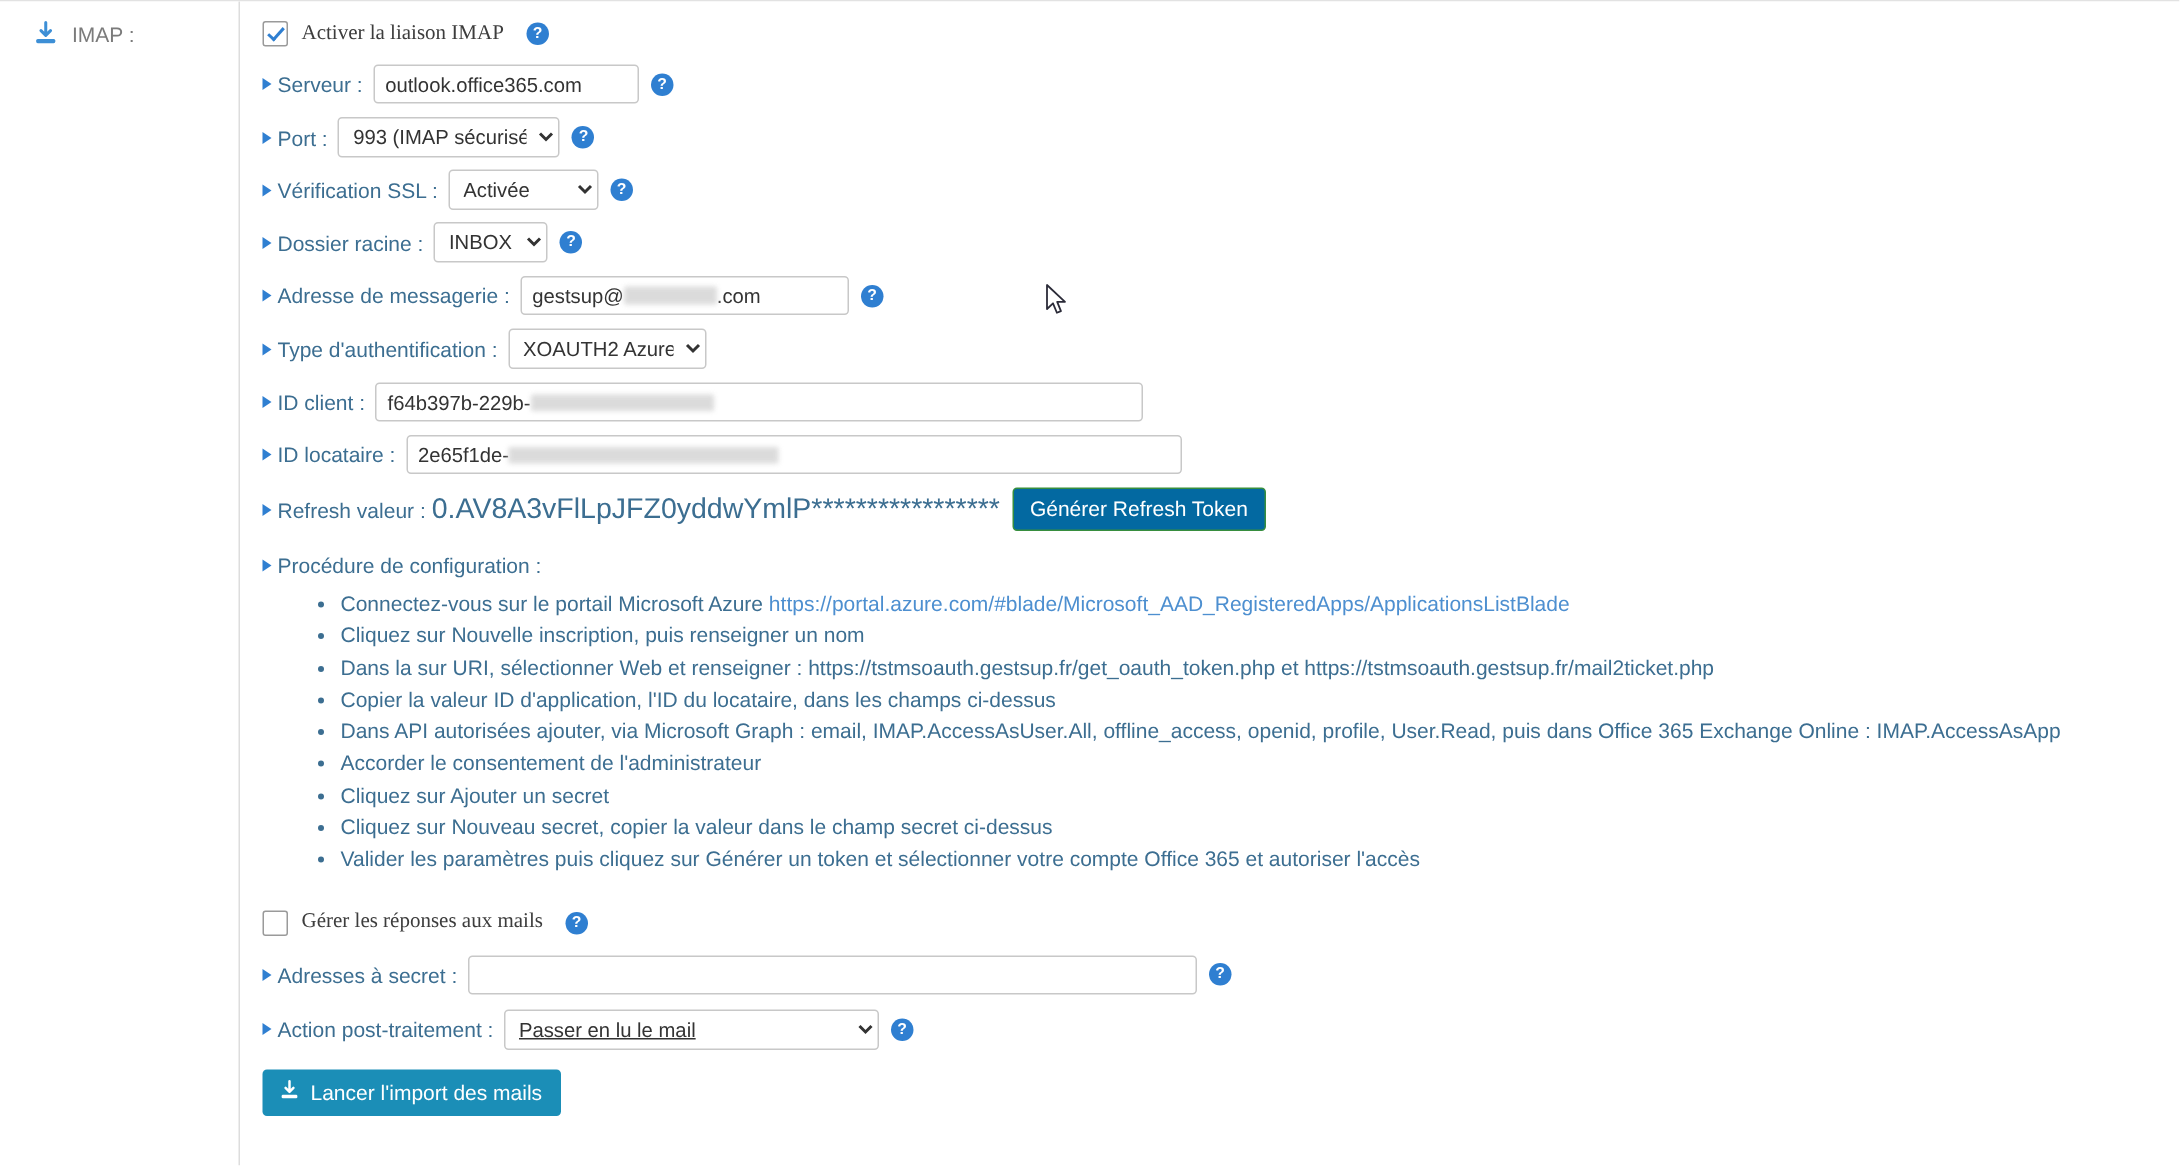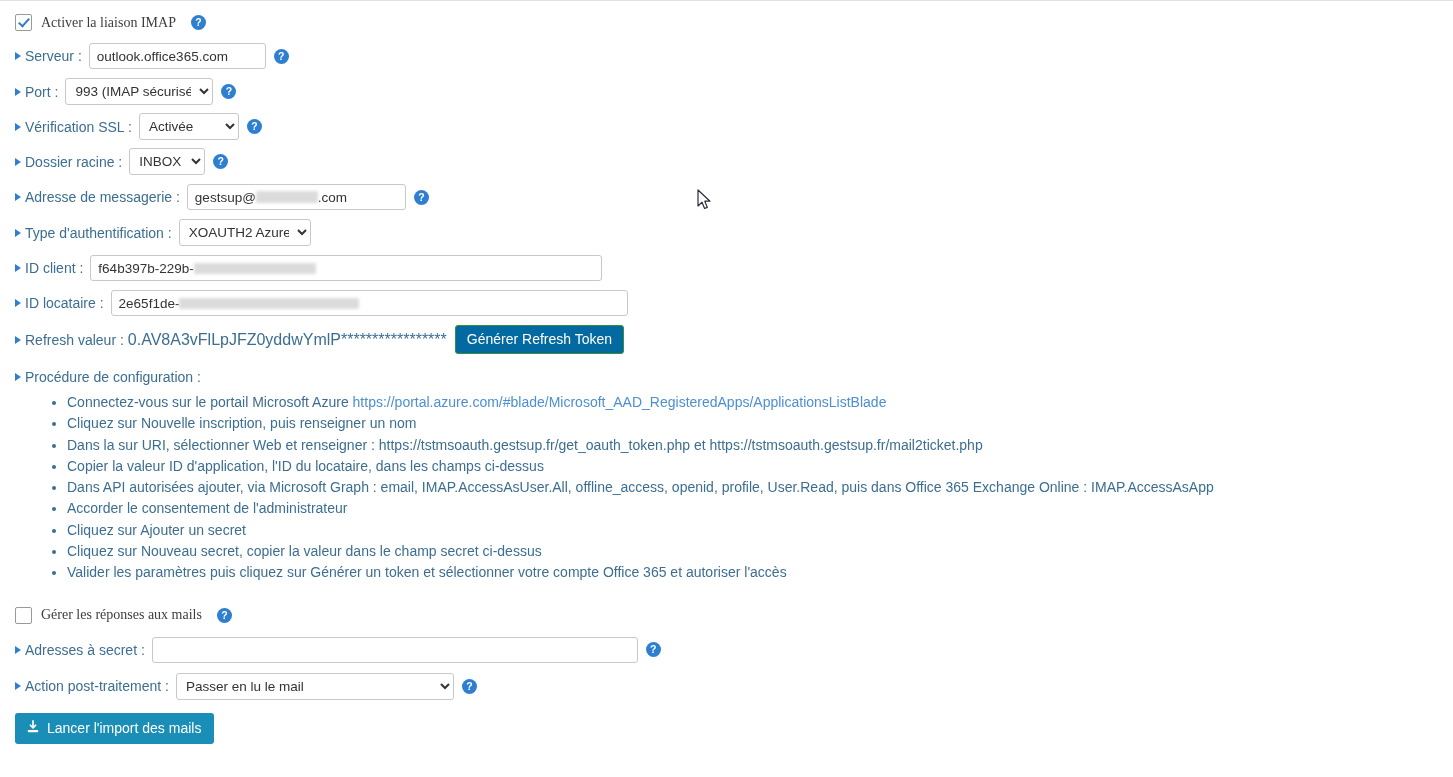--- a/index.html
+++ b/index.html
@@ -193,30 +193,41 @@
   }
   ul.steps li {
     color: #3c6e91;
     font-size: 14px;
     line-height: 21.3px;
     white-space: nowrap;
   }
   ul.steps li::marker { color: #3c6e91; }
   a.lnk { color: #4d8fd0; text-decoration: none; }
 
-  .mono-token { font-size: 16px; color: #3c6e91; }
+  .mono-token { font-size: 19px; color: #3c6e91; }
 
   
   .cursor { position: absolute; pointer-events: none; }
 </style>
 </head>
 <body>
 
 <div class="page">
 
+  <div class="label-col">
+    <div class="section-label">
+      <span class="dl-icon">
+        <svg width="17" height="17" viewBox="0 0 16 16">
+          <path d="M8 1v7M5 6l3 3 3-3" stroke="#3d8fd6" stroke-width="1.9" fill="none" stroke-linecap="round" stroke-linejoin="round"></path>
+          <rect x="2" y="11.3" width="12" height="2.6" rx="1" fill="#3d8fd6"></rect>
+        </svg>
+      </span>
+      <span>IMAP :</span>
+    </div>
+  </div>
 
   <div class="form-col">
 
     <div class="row cb-row">
       <span class="cbox checked"></span>
       <span class="cb-label">Activer la liaison IMAP</span>
       <span class="help">?</span>
     </div>
 
     <div class="row" style="margin-bottom:9px;">
@@ -366,21 +377,21 @@
       </span>
       <input class="txt" style="width: 486px;" value="">
       <span class="help">?</span>
     </div>
 
     <div class="row" style="margin-bottom:13px;">
       <span class="fl">
         <span class="caret"></span>
         <span>Action post-traitement :</span>
       </span>
-      <select class="sel" style="width:278px;">
+      <select class="sel" style="width:250px;text-decoration:underline;">
         <option>Passer en lu le mail</option>
       </select>
       <span class="help">?</span>
     </div>
 
     <div class="row">
       <button class="btn-teal">
         <span>
           <svg width="14" height="14" viewBox="0 0 16 16">
             <path d="M8 1v7M5 6l3 3 3-3" stroke="#ffffff" stroke-width="1.9" fill="none" stroke-linecap="round" stroke-linejoin="round"></path>

